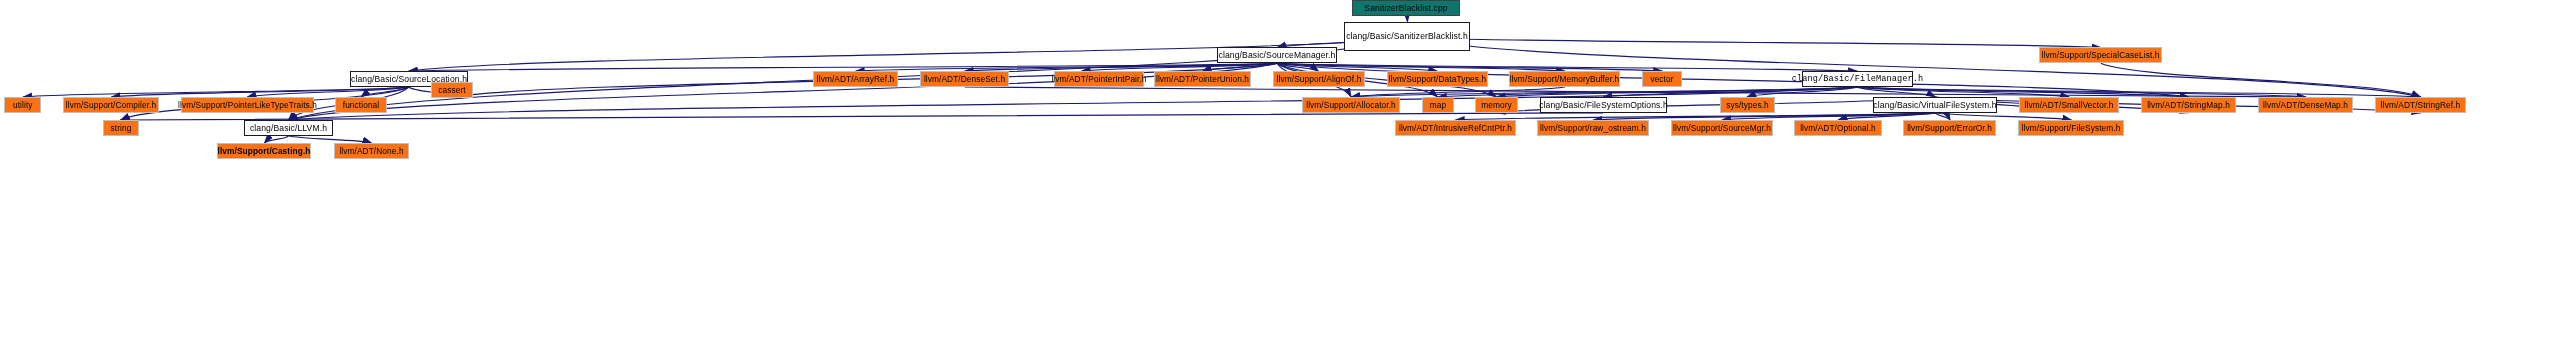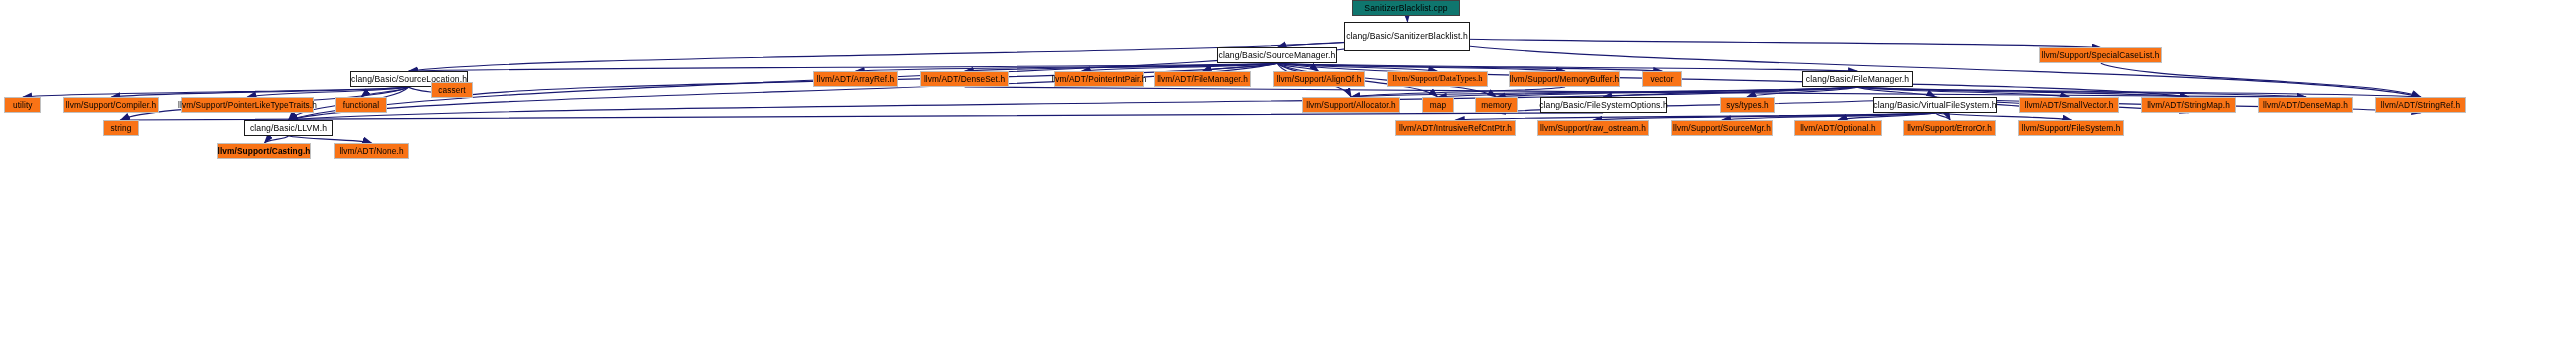--- a/index.html
+++ b/index.html
@@ -128,35 +128,35 @@
       <div class="node " style="left: 813px; top: 71px; width: 85px; height: 16px;">
         <span>llvm/ADT/ArrayRef.h</span>
       </div>
       <div class="node " style="left: 920px; top: 71px; width: 89px; height: 16px;">
         <span>llvm/ADT/DenseSet.h</span>
       </div>
       <div class="node " style="left: 1030px; top: 71px; width: 90px; height: 16px; margin-left: 24px;">
         <span>llvm/ADT/PointerIntPair.h</span>
       </div>
       <div class="node " style="left: 1154px; top: 71px; width: 97px; height: 16px;">
-        <span>llvm/ADT/FileManager.h</span>
+        <span>llvm/ADT/PointerUnion.h</span>
       </div>
       <div class="node " style="left: 1273px; top: 71px; width: 92px; height: 16px;">
         <span>llvm/Support/AlignOf.h</span>
       </div>
-      <div class="node " style="left: 1387px; top: 71px; width: 101px; height: 16px; font-family: Liberation Serif, serif;">
+      <div class="node " style="left: 1387px; top: 71px; width: 101px; height: 16px;">
         <span>llvm/Support/DataTypes.h</span>
       </div>
       <div class="node " style="left: 1509px; top: 71px; width: 111px; height: 16px;">
         <span>llvm/Support/MemoryBuffer.h</span>
       </div>
       <div class="node " style="left: 1642px; top: 71px; width: 40px; height: 16px;">
         <span>vector</span>
       </div>
-      <div class="node strong" style="left: 1802px; top: 71px; width: 111px; height: 16px;">
+      <div class="node strong" style="left: 1802px; top: 71px; width: 111px; height: 16px; font-family: Liberation Mono, monospace;">
         <span>clang/Basic/FileManager.h</span>
       </div>
       <div class="node " style="left: 4.3px; top: 97px; width: 37px; height: 16px;">
         <span>utility</span>
       </div>
       <div class="node " style="left: 63px; top: 97px; width: 96px; height: 16px;">
         <span>llvm/Support/Compiler.h</span>
       </div>
       <div class="node " style="left: 181px; top: 97px; width: 133px; height: 16px;">
         <span>llvm/Support/PointerLikeTypeTraits.h</span>

